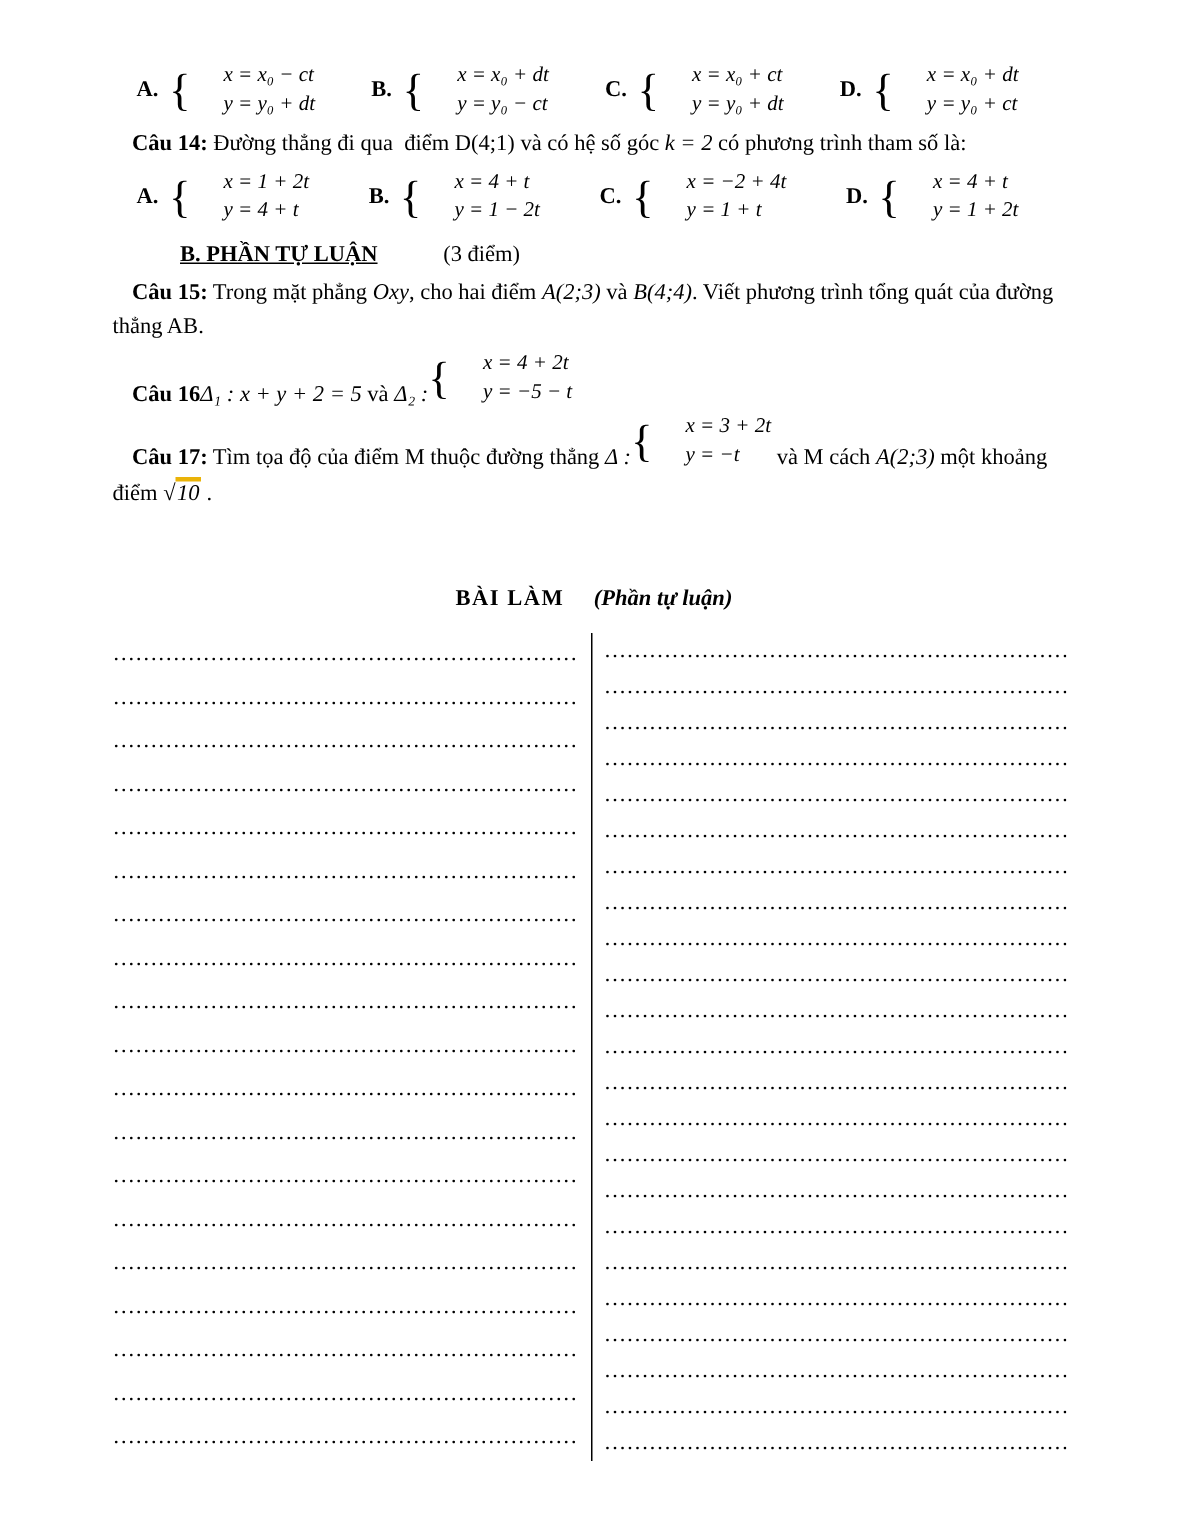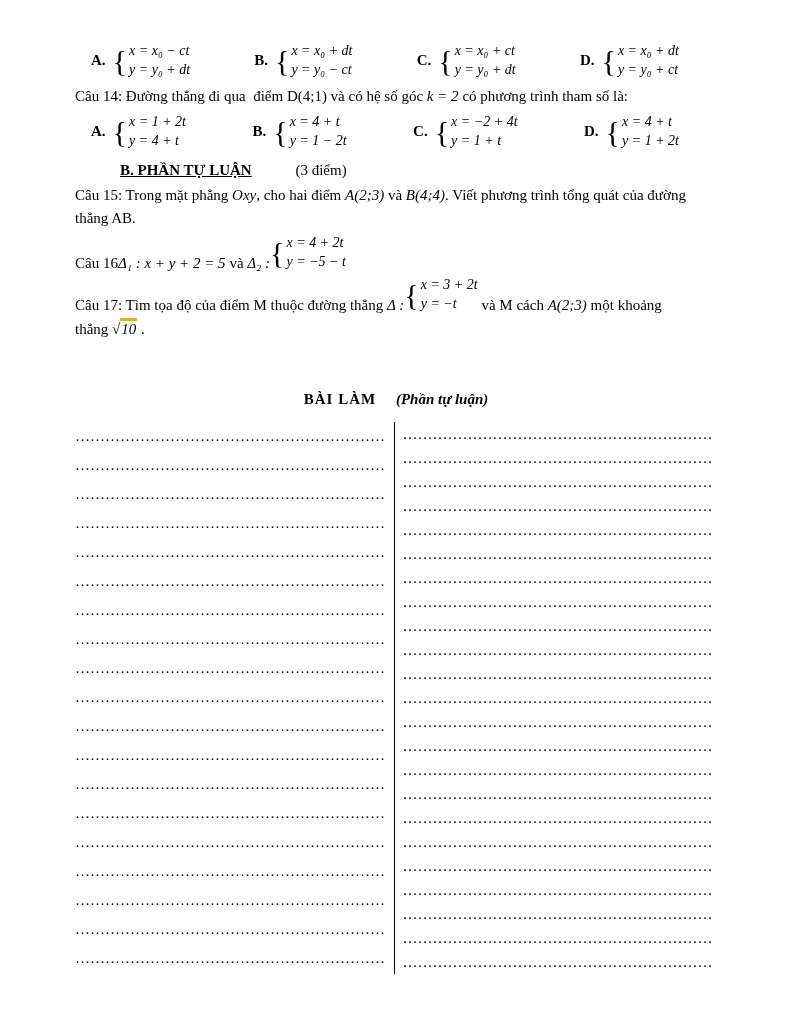--- a/index.html
+++ b/index.html
@@ -28,26 +28,27 @@
   .opt-letter { font-weight:bold; font-size:15px; }
   .sys { display:inline-flex; align-items:center; vertical-align:middle; }
   .brace {
     font-size:30px; line-height:1; font-weight:300;
     margin-right:2px; font-style:normal;
   }
   .eqs {
     display:inline-flex; flex-direction:column;
     font-style:italic; font-size:14px; line-height:1.35;
     white-space:pre;
+    margin-left:20px;
   }
   
   .question { margin:3px 0; line-height:1.55; }
   .q-flex { display:flex; align-items:flex-end; flex-wrap:wrap; margin:4px 0; }
   .q-flex > span { white-space:pre; }
-  .qlabel { font-weight:normal; }
+  .qlabel { font-weight:bold;margin-left:13px; }
   .mathit { font-style:italic; }
   .seg { white-space:pre-wrap;margin-top:32px; }
   
   .section-heading { margin:9px 0 5px 45px; }
   .sh-title { font-weight:bold; text-decoration:underline;margin-top:12px; }
   .sh-points { margin-left:40px; }
   
   .sqrt-sign { font-style:normal; }
   .sqrt-rad { border-top:3px solid #eab308; padding:0 1px; }
   
@@ -185,21 +186,21 @@
       <span class="eqs">
         <span>x = 3 + 2t</span>
         <span>y = −t</span>
       </span>
     </span>
     <span> và M cách </span>
       <span class="mathit">A(2;3)</span>
       <span> một khoảng</span>
   </div>
 
-  <p class="question"><span class="seg">thẳng </span><span class="sqrt-sign">√</span><span class="sqrt-rad mathit">10</span><span class="seg"> .</span></p>
+  <p class="question"><span class="seg">điểm </span><span class="sqrt-sign">√</span><span class="sqrt-rad mathit">10</span><span class="seg"> .</span></p>
 
   <div class="bailam">
     <span class="bl-title">BÀI LÀM</span>
     <span class="bl-sub">(Phần tự luận)</span>
   </div>
 
   <div class="sheet">
     <div class="col" id="lines-left">
         <div class="line line-l">………………………………………………………………………………………………………………………………………………………………</div>
         <div class="line line-l">………………………………………………………………………………………………………………………………………………………………</div>

